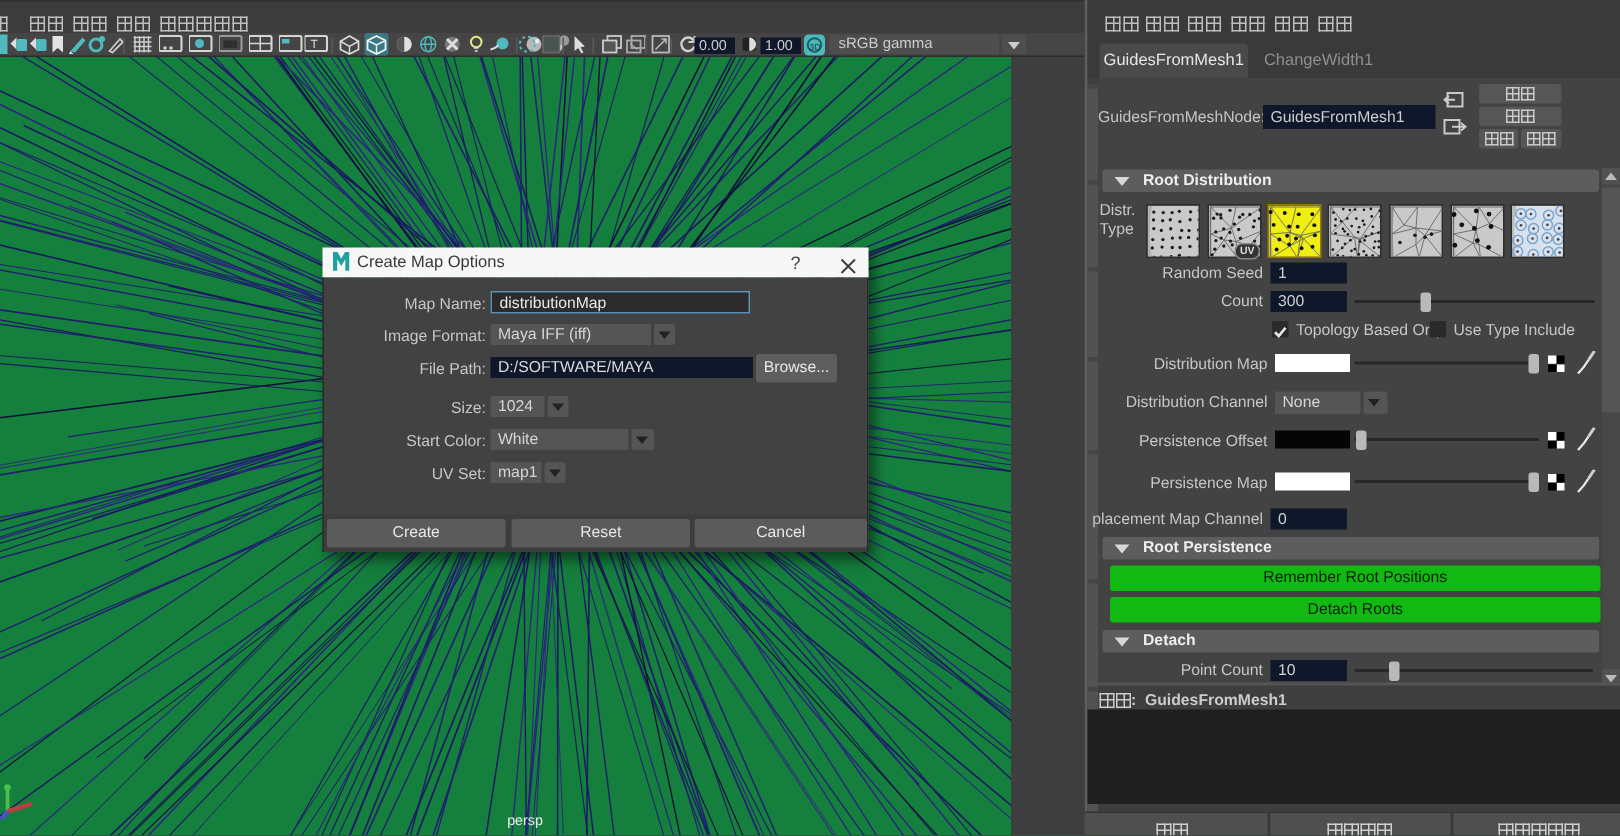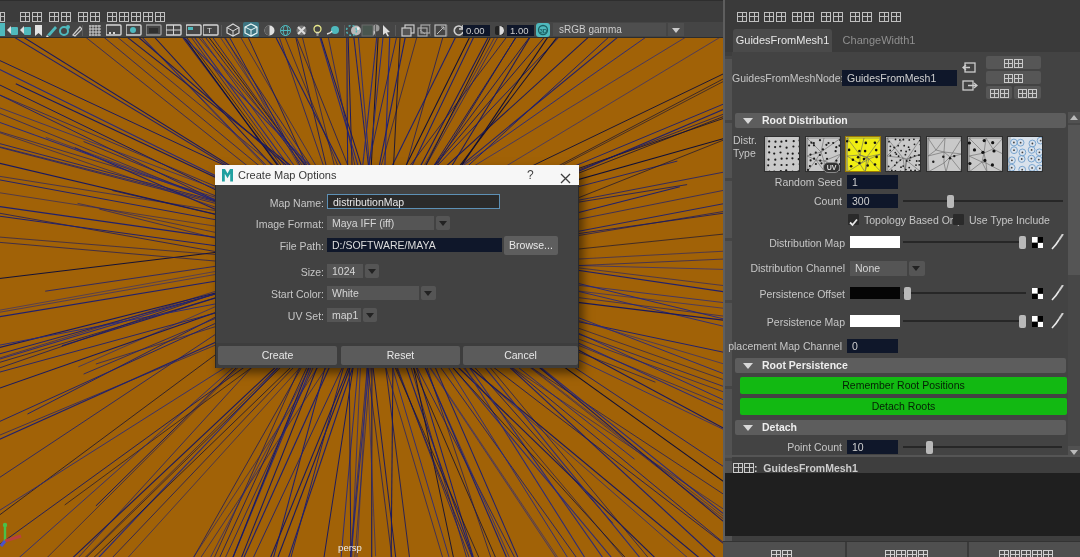--- a/index.html
+++ b/index.html
@@ -32,21 +32,21 @@
 .selarr:after{content:"";position:absolute;left:3px;top:5px;border:4px solid transparent;border-top:5px solid #222;border-bottom:none}
 .dbtn{position:absolute;background:#5b5b5b;color:#e8e8e8;font-size:10.5px;text-align:center;border-radius:2px}
 .smbtn{position:absolute;background:#565656;border-radius:2px;color:#c9c9c9;text-align:center}
 .cbox{position:absolute;width:11px;height:11px;background:#2a2a2a;border-radius:1px}
 .ctext{position:absolute;color:#c6c6c6;font-size:10.5px;white-space:nowrap}
 .sep{position:absolute;top:3px;width:1px;height:11px;background:#5a5a5a}
 .ticon{position:absolute;top:24px;width:13px;height:13px}
 </style></head><body>
 <div id="root">
 
-<div class="abs" style="left:0;top:38px;width:731px;height:519px;background:#a16207;overflow:hidden">
+<div class="abs" style="left:0;top:38px;width:674px;height:519px;background:#15803d;overflow:hidden">
 <svg width="723" height="519" style="position:absolute;left:0;top:0">
         <line x1="393.6" y1="255.7" x2="384.3" y2="1255.6" stroke="#191960" stroke-width="1.03"></line>
 <line x1="365.9" y1="246.3" x2="214.2" y2="1234.7" stroke="#191960" stroke-width="0.98"></line>
 <line x1="375.6" y1="260.3" x2="338.5" y2="647.5" stroke="#2a2a7c" stroke-width="1.04"></line>
 <line x1="362.0" y1="284.1" x2="273.6" y2="1280.2" stroke="#2a2a7c" stroke-width="0.93"></line>
 <line x1="401.4" y1="244.8" x2="655.4" y2="344.2" stroke="#191960" stroke-width="0.72"></line>
 <line x1="364.0" y1="237.7" x2="-548.2" y2="647.3" stroke="#20206e" stroke-width="1.05"></line>
 <line x1="329.1" y1="233.7" x2="-581.2" y2="647.6" stroke="#20206e" stroke-width="0.94"></line>
 <line x1="342.5" y1="253.1" x2="225.7" y2="537.0" stroke="#2a2a7c" stroke-width="1.14"></line>
 <line x1="326.0" y1="234.6" x2="-158.7" y2="594.5" stroke="#0e0e38" stroke-width="0.74"></line>

